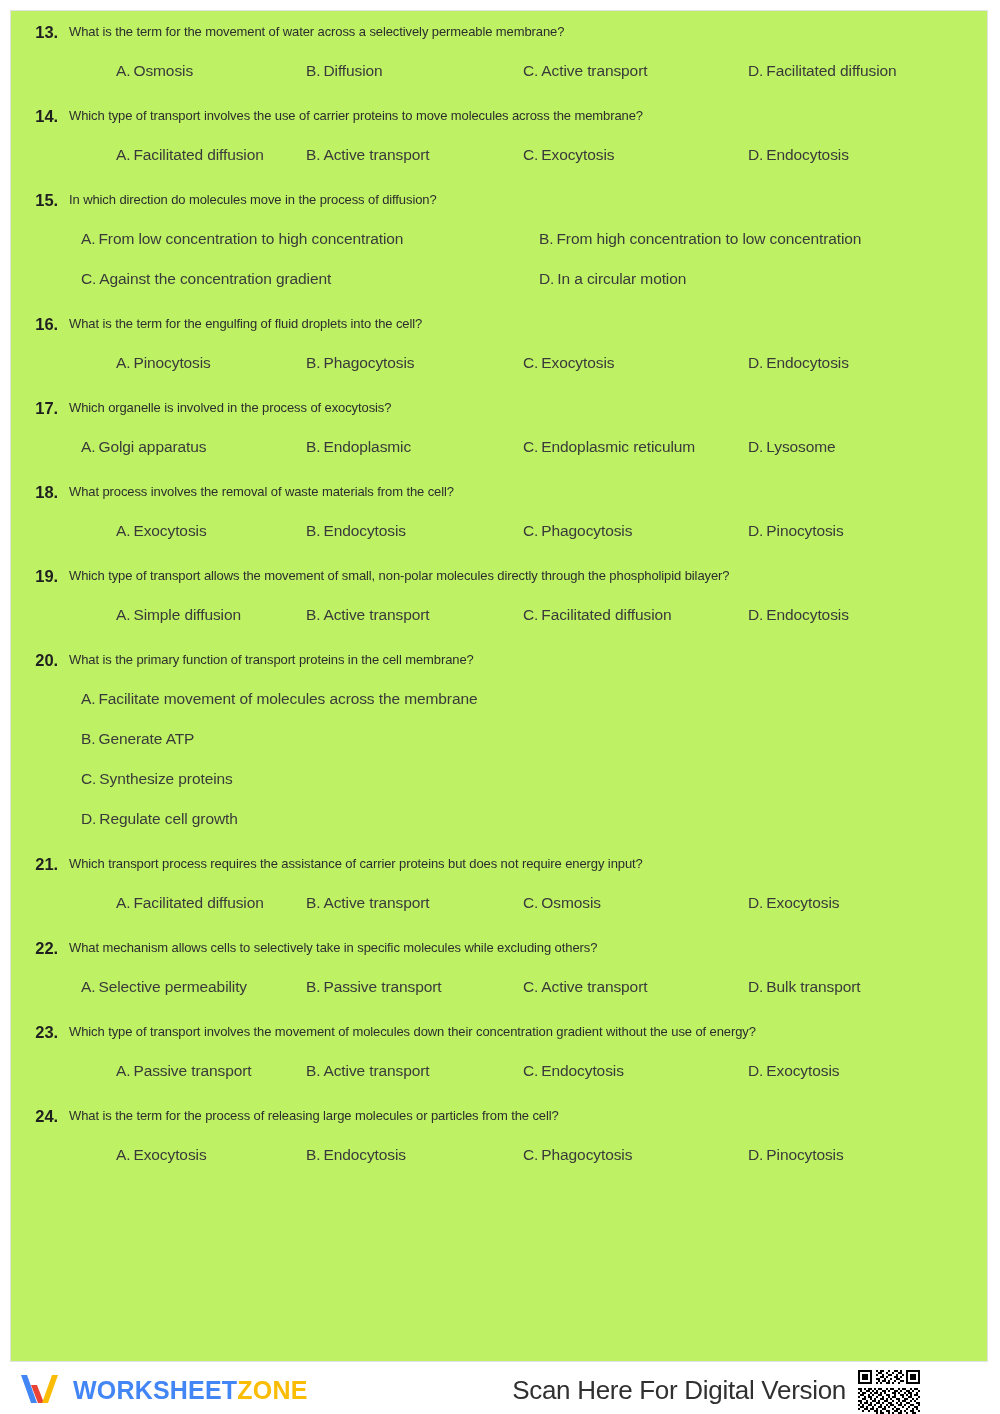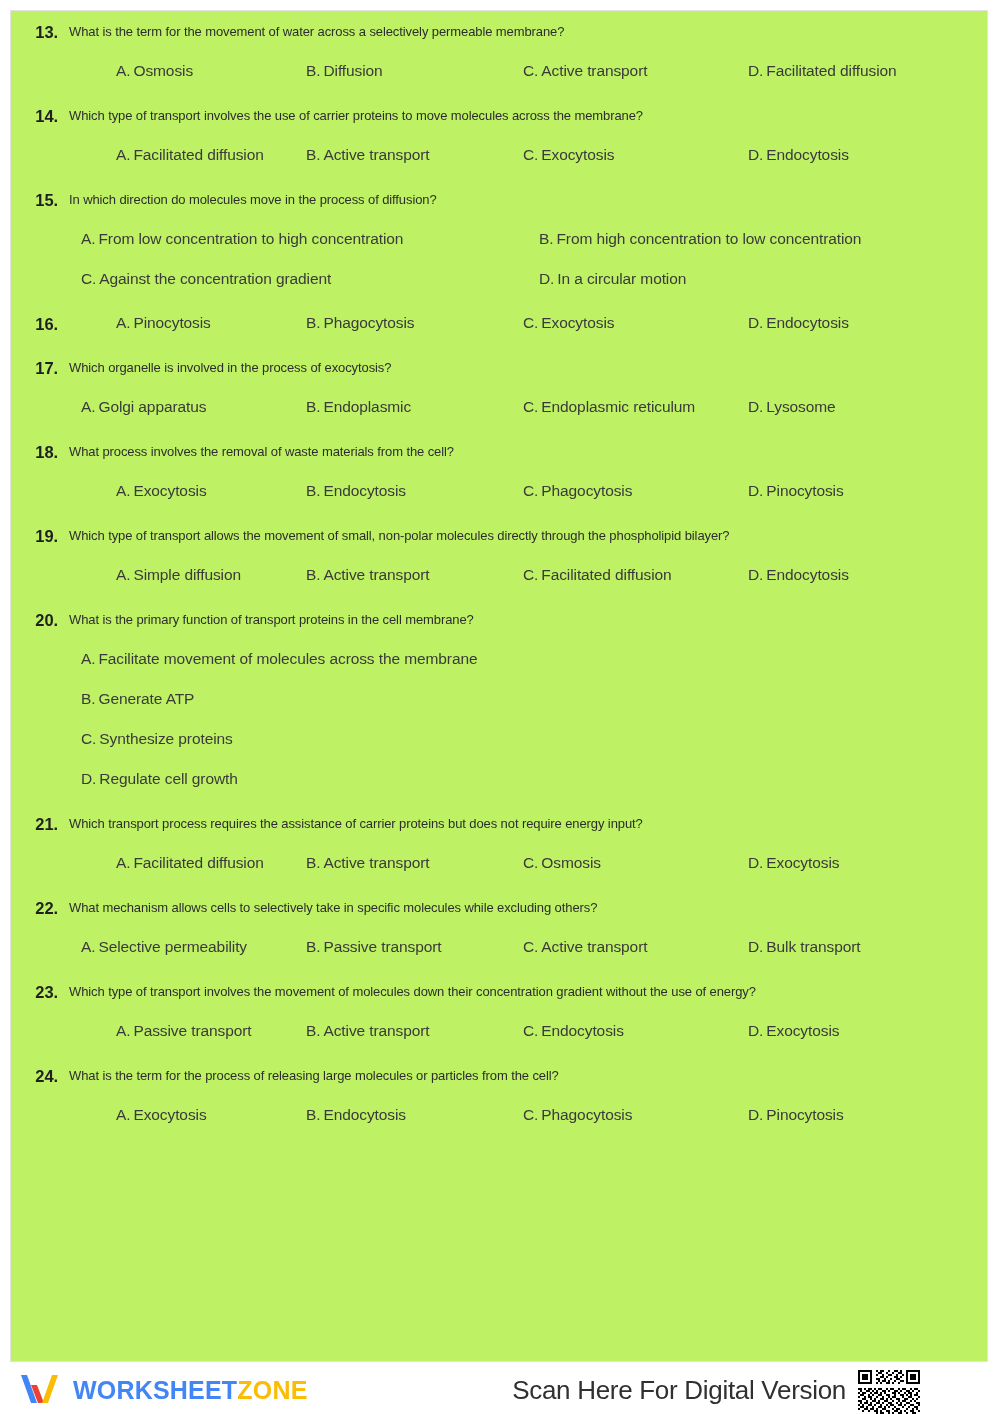--- a/index.html
+++ b/index.html
@@ -185,20 +185,21 @@
             <div class="opt c1"><span class="lbl">B.</span><span>From high concentration to low concentration</span></div>
           </div>
           <div class="opt-row">
             <div class="opt c0"><span class="lbl">C.</span><span>Against the concentration gradient</span></div>
             <div class="opt c1"><span class="lbl">D.</span><span>In a circular motion</span></div>
           </div>
         </div>
       </div>
       <div class="q">
         <div class="q-num">16.</div>
+        <div class="q-text">What is the term for the engulfing of fluid droplets into the cell?</div>
         <div class="opts cols4">
           <div class="opt-row">
             <div class="opt c0"><span class="lbl">A.</span><span>Pinocytosis</span></div>
             <div class="opt c1"><span class="lbl">B.</span><span>Phagocytosis</span></div>
             <div class="opt c2"><span class="lbl">C.</span><span>Exocytosis</span></div>
             <div class="opt c3"><span class="lbl">D.</span><span>Endocytosis</span></div>
           </div>
         </div>
       </div>
       <div class="q">

